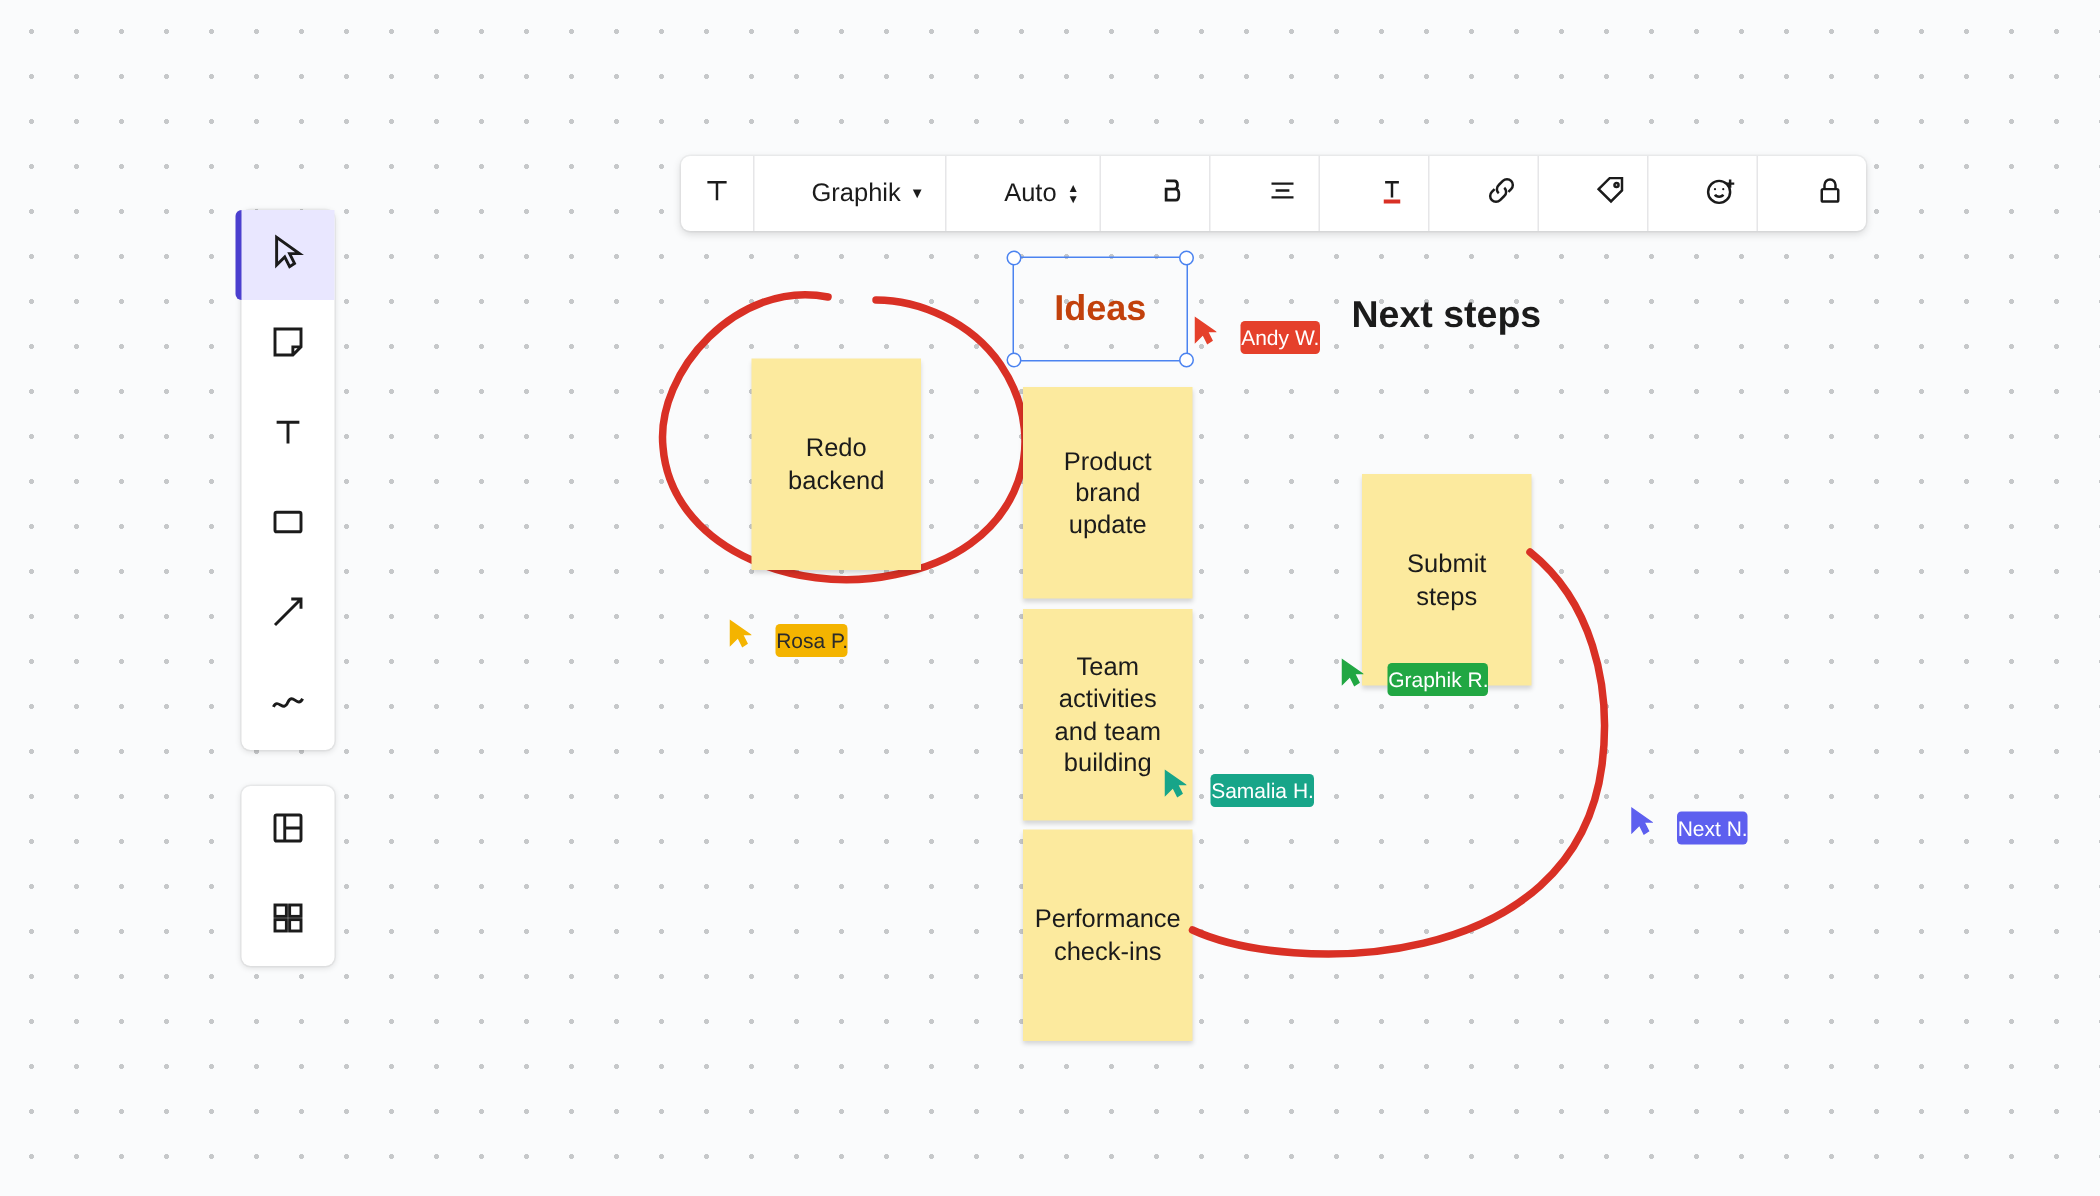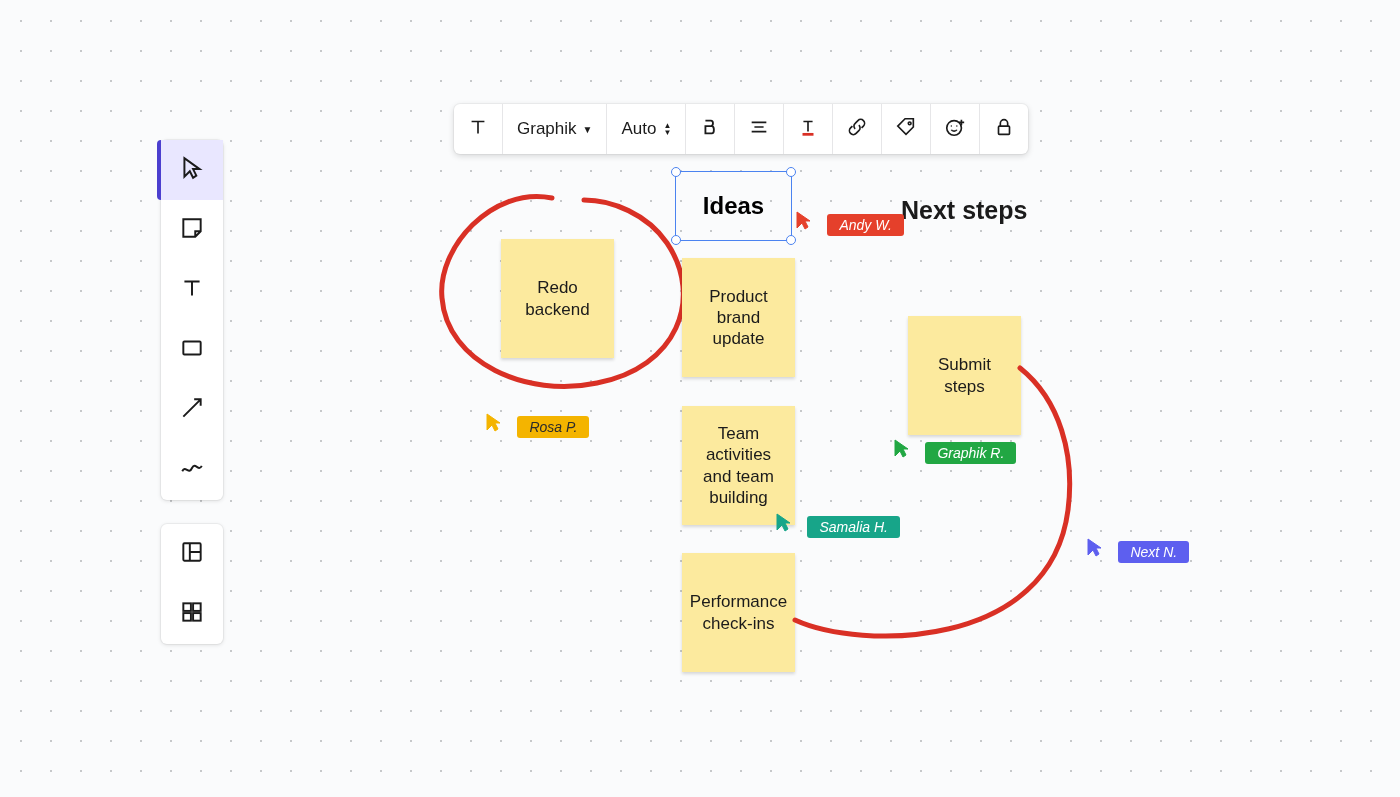--- a/index.html
+++ b/index.html
@@ -49,20 +49,21 @@
   .ctx-bar {
     position: absolute;
     left: 454px;
     top: 104px;
     height: 50px;
     background: #fff;
     border-radius: 6px;
     box-shadow: 0 2px 6px rgba(0,0,0,.15), 0 0 0 1px rgba(0,0,0,.04);
     display: flex;
     align-items: stretch;
+    gap: 24px;
   }
   .ctx-cell {
     display: flex;
     align-items: center;
     justify-content: center;
     padding: 0 14px;
     border-right: 1px solid #e6e6e8;
     cursor: pointer;
     font-size: 17px;
     color: #1b1b1b;
@@ -80,21 +81,21 @@
     left: 675px;
     top: 171px;
     width: 117px;
     height: 70px;
     border: 1.5px solid #4b83f0;
     display: flex;
     align-items: center;
     justify-content: center;
     font-weight: 700;
     font-size: 24px;
-    color: #000000;
+    color: #c2410c;
     background: transparent;
   }
   .sel-handle {
     position: absolute;
     width: 10px; height: 10px;
     background: #fff;
     border: 1.5px solid #4b83f0;
     border-radius: 50%;
   }
   .sel-handle.tl { left: -5px; top: -5px; }
@@ -107,21 +108,21 @@
     position: absolute;
     font-weight: 700;
     font-size: 25px;
     color: #1b1b1b;
   }
 
   
   .sticky {
     position: absolute;
     width: 113px;
-    height: 119px;
+    height: 141px;
     background: #fcea9e;
     box-shadow: 0 2px 3px rgba(0,0,0,.15);
     display: flex;
     align-items: center;
     justify-content: center;
     text-align: center;
     padding: 8px;
     font-size: 17px;
     line-height: 1.25;
     color: #1b1b1b;
@@ -129,26 +130,25 @@
 
   
   .collab {
     position: absolute;
   }
   .collab svg { width: 16px; height: 20px; }
   .collab-label {
     display: inline-block;
     margin-top: 2px;
     margin-left: 12px;
-    padding: 3px 12px;
+    padding: 3px 0;
     border-radius: 3px;
     font-size: 14px;
     color: #fff;
     white-space: nowrap;
-    font-style: italic;
   }
 
   
   .ink { position: absolute; pointer-events: none; }
   .ink path { stroke: #d93025; stroke-width: 5; fill: none; stroke-linecap: round; }
 </style>
 </head>
 <body>
 
 <div class="toolbar-vert">

